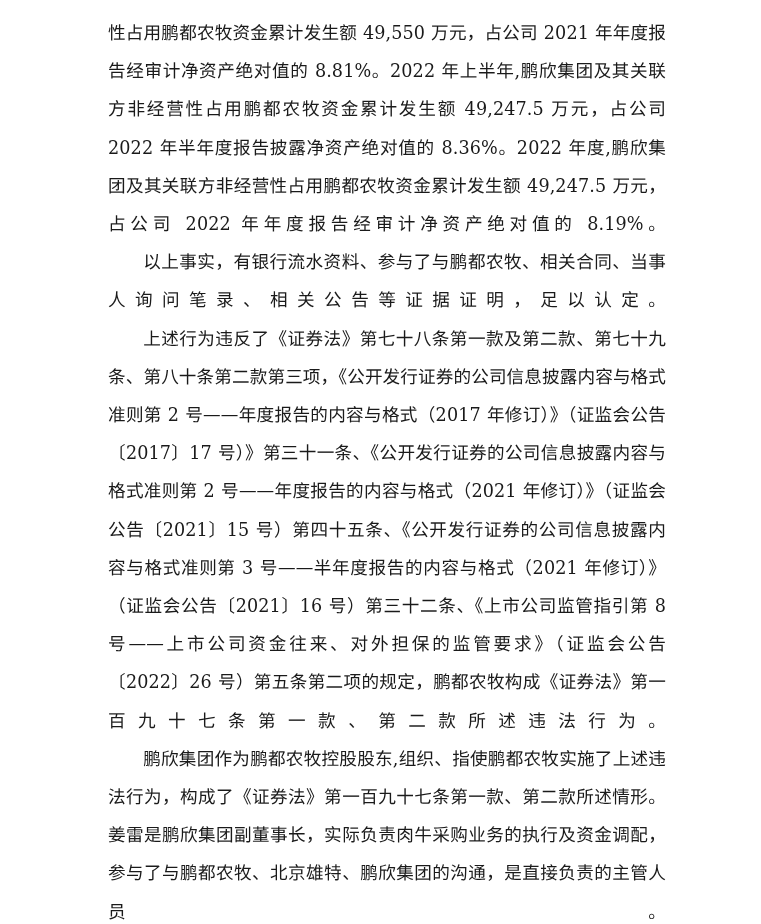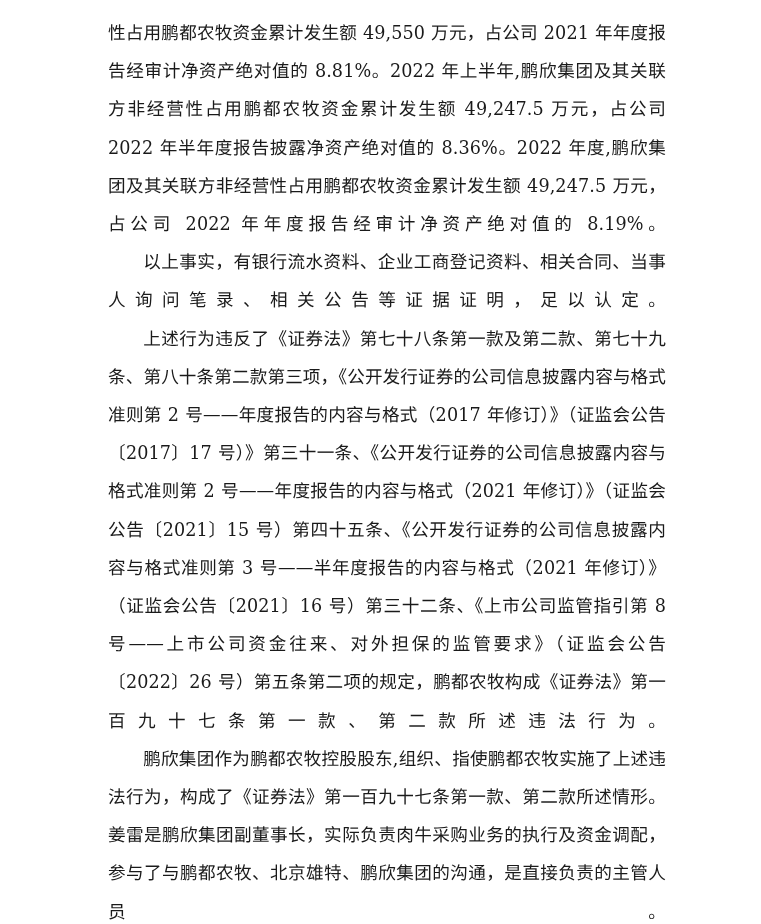--- a/index.html
+++ b/index.html
@@ -51,20 +51,20 @@
   }
 </style>
 </head>
 <body>
 
 <div class="page">
   <div class="doc-body">
 
     <p class="para cont stretch-all">性占用鹏都农牧资金累计发生额 49,550 万元，占公司 2021 年年度报告经审计净资产绝对值的 8.81%。2022 年上半年,鹏欣集团及其关联方非经营性占用鹏都农牧资金累计发生额 49,247.5 万元，占公司 2022 年半年度报告披露净资产绝对值的 8.36%。2022 年度,鹏欣集团及其关联方非经营性占用鹏都农牧资金累计发生额 49,247.5 万元，占公司 2022 年年度报告经审计净资产绝对值的 8.19%。</p>
 
-    <p class="para stretch-all">以上事实，有银行流水资料、企业工商登记资料、相关合同、当事人询问笔录、相关公告等证据证明，足以认定。</p>
+    <p class="para stretch-all">以上事实，有银行流水资料、参与了与鹏都农牧、相关合同、当事人询问笔录、相关公告等证据证明，足以认定。</p>
 
     <p class="para stretch-all">上述行为违反了《证券法》第七十八条第一款及第二款、第七十九条、第八十条第二款第三项，《公开发行证券的公司信息披露内容与格式准则第 2 号——年度报告的内容与格式（2017 年修订）》（证监会公告〔2017〕17 号）》第三十一条、《公开发行证券的公司信息披露内容与格式准则第 2 号——年度报告的内容与格式（2021 年修订）》（证监会公告〔2021〕15 号）第四十五条、《公开发行证券的公司信息披露内容与格式准则第 3 号——半年度报告的内容与格式（2021 年修订）》（证监会公告〔2021〕16 号）第三十二条、《上市公司监管指引第 8 号——上市公司资金往来、对外担保的监管要求》（证监会公告〔2022〕26 号）第五条第二项的规定，鹏都农牧构成《证券法》第一百九十七条第一款、第二款所述违法行为。</p>
 
     <p class="para stretch-all">鹏欣集团作为鹏都农牧控股股东,组织、指使鹏都农牧实施了上述违法行为，构成了《证券法》第一百九十七条第一款、第二款所述情形。姜雷是鹏欣集团副董事长，实际负责肉牛采购业务的执行及资金调配，参与了与鹏都农牧、北京雄特、鹏欣集团的沟通，是直接负责的主管人员。</p>
 
   </div>
 </div>
 
 </body></html>

